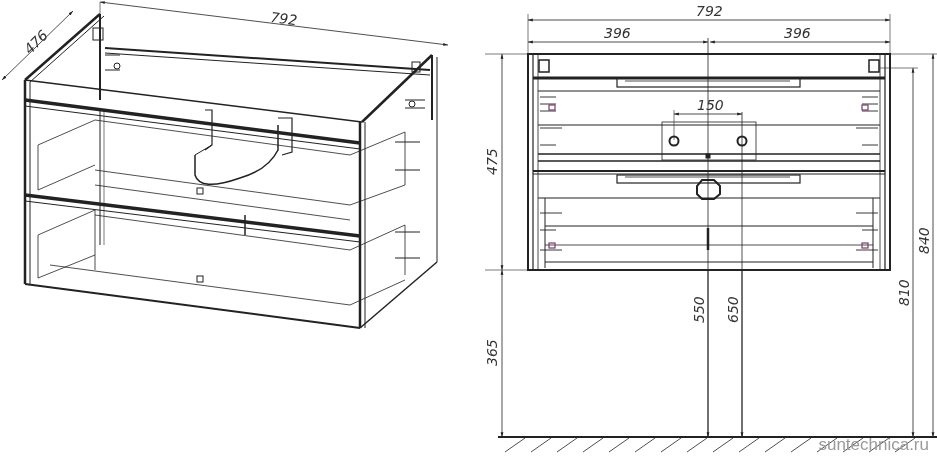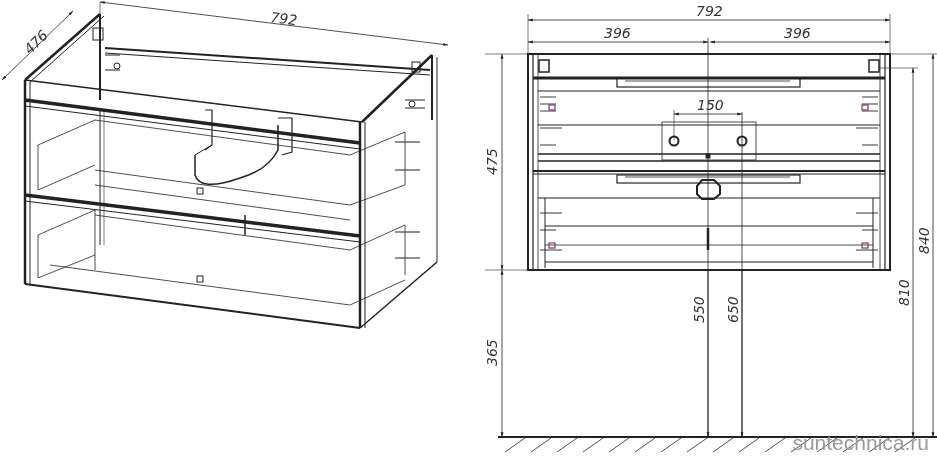--- a/index.html
+++ b/index.html
@@ -1,19 +1,19 @@
 <!DOCTYPE html>
 <html><head>
 <meta charset="utf-8">
 <style>
   html,body{margin:0;padding:0;background:#fff;}
   #stage{position:relative;width:937px;height:459px;overflow:hidden;background:#fff;font-family:"DejaVu Sans",sans-serif;}
   svg{position:absolute;left:0;top:0;}
   .dim{font-family:"DejaVu Sans",sans-serif;font-style:italic;font-size:14px;fill:#333;}
-  .wm{position:absolute;right:8px;bottom:4px;font-family:"Liberation Sans",sans-serif;font-size:21px;color:#9a9a9a;}
+  .wm{position:absolute;right:8px;bottom:4px;font-family:"Liberation Sans",sans-serif;font-size:17px;color:#9a9a9a;}
 </style>
 </head>
 <body>
 
 <div id="stage">
 <svg width="937" height="459" viewBox="0 0 937 459">
   <defs>
     <marker id="ar" viewBox="0 0 10 10" refX="10" refY="5" markerWidth="6" markerHeight="6" orient="auto-start-reverse">
       <path d="M0,2 L10,5 L0,8 z" fill="#222"></path>
     </marker>

